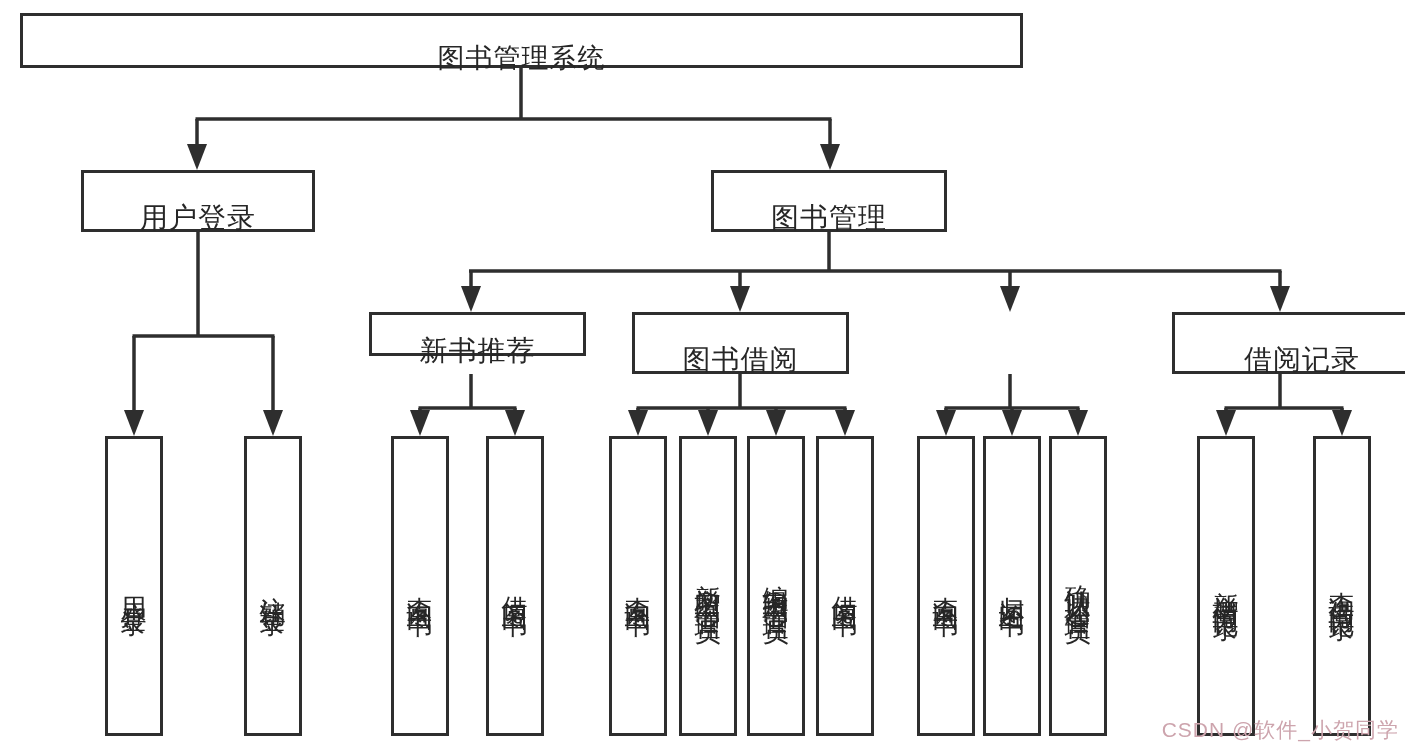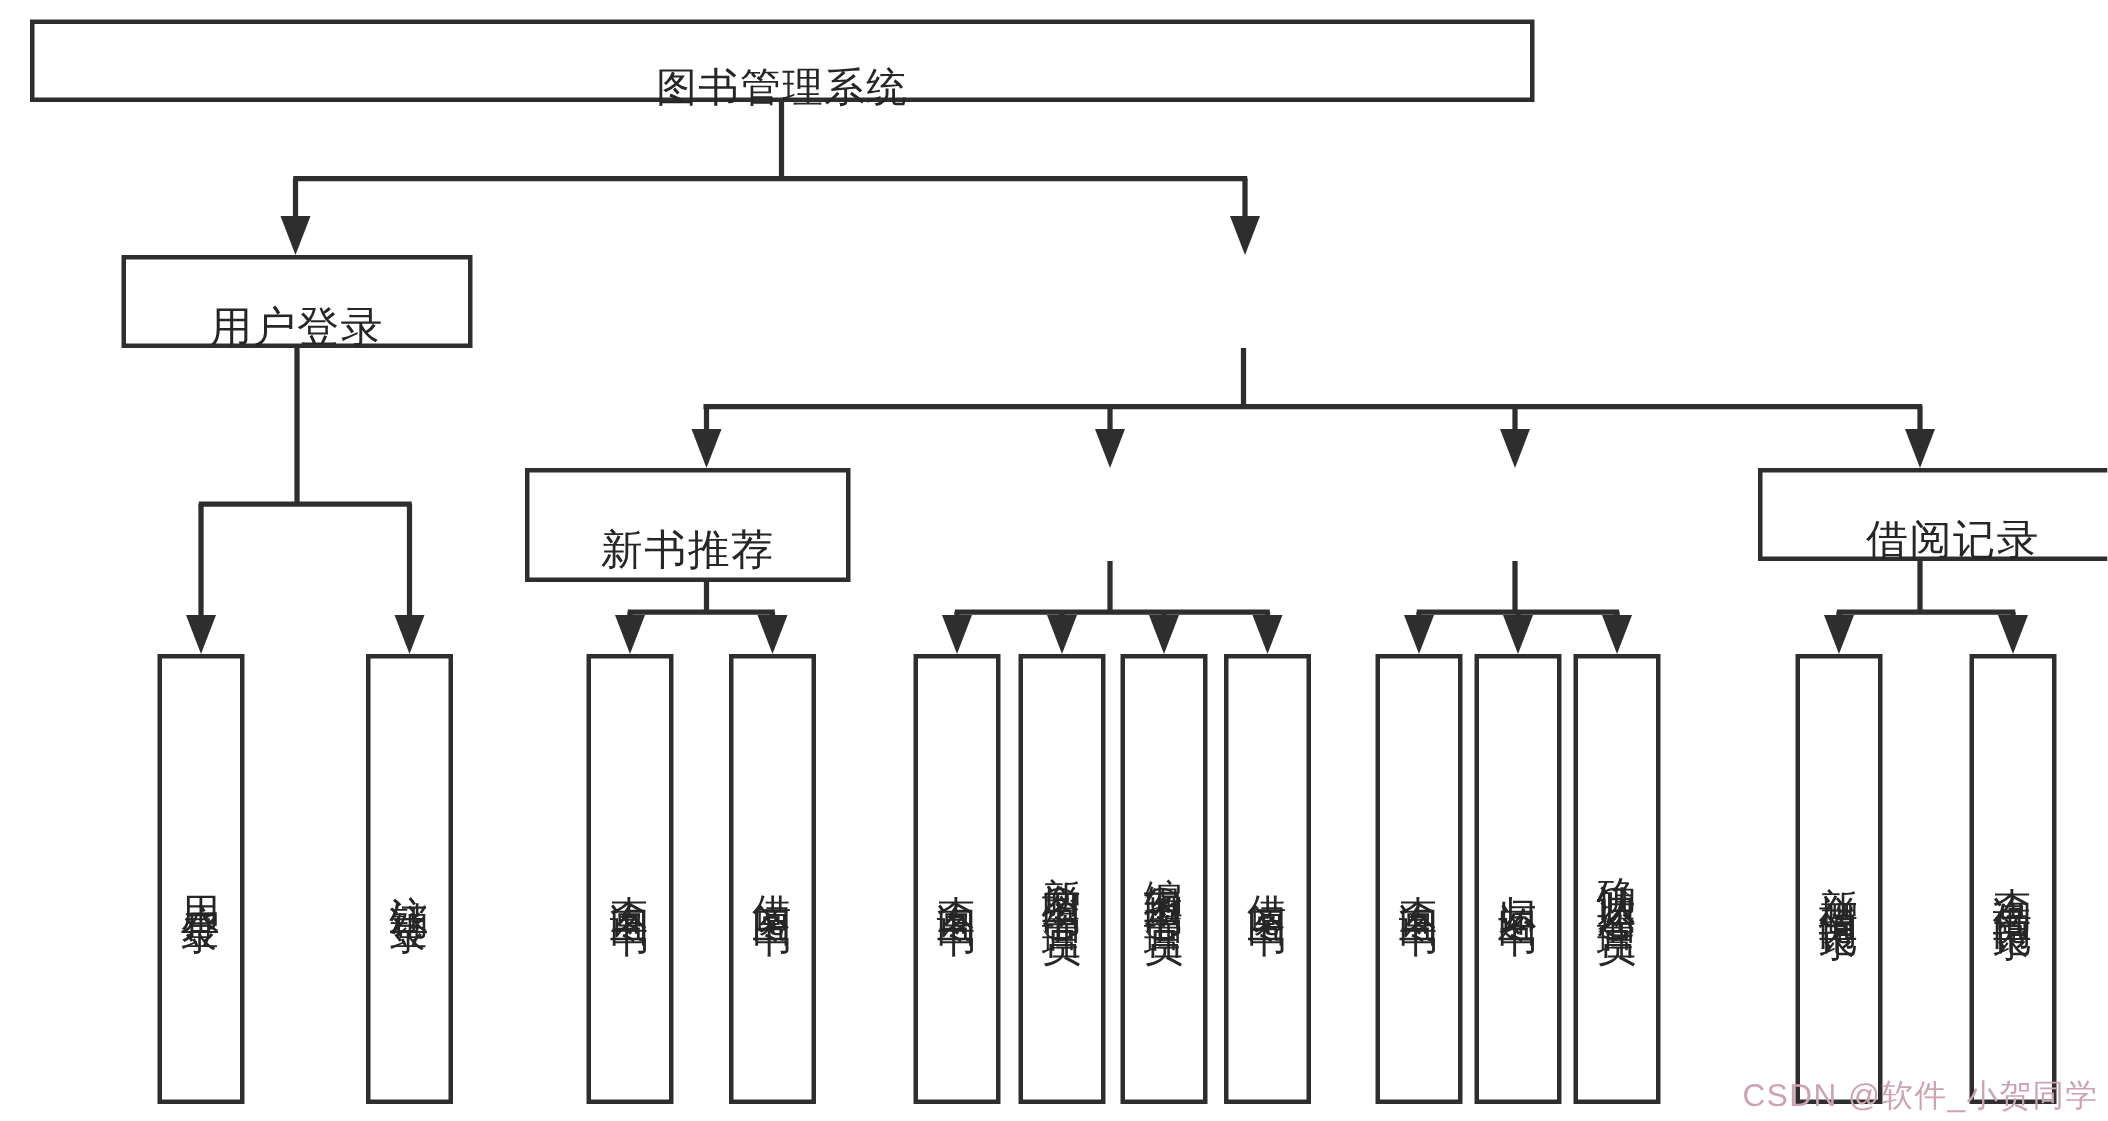--- a/index.html
+++ b/index.html
@@ -133,23 +133,29 @@
     </g>
   </svg>
 
   <div class="box root" style="left:20px;top:13px;width:1003px;height:55px">
     <span class="h-label">图书管理系统</span>
   </div>
 
   <div class="box" style="left:81px;top:170px;width:234px;height:62px">
     <span class="h-label">用户登录</span>
   </div>
-
-  <div class="box" style="left:350px;top:312px;width:217px;height:76px">
+  <div class="box" style="left:711px;top:170px;width:236px;height:62px">
+    <span class="h-label">图书管理</span>
+  </div>
+
+  <div class="box" style="left:369px;top:312px;width:217px;height:44px">
     <span class="h-label">新书推荐</span>
+  </div>
+  <div class="box" style="left:632px;top:312px;width:217px;height:62px">
+    <span class="h-label">图书借阅</span>
   </div>
   <div class="box" style="left:1172px;top:312px;width:260px;height:62px">
     <span class="h-label">借阅记录</span>
   </div>
 
   <div class="box" style="left:105px;top:436px;width:58px;height:300px">
     <span class="v-label">用户登录</span>
   </div>
   <div class="box" style="left:244px;top:436px;width:58px;height:300px">
     <span class="v-label">注销登录</span>

